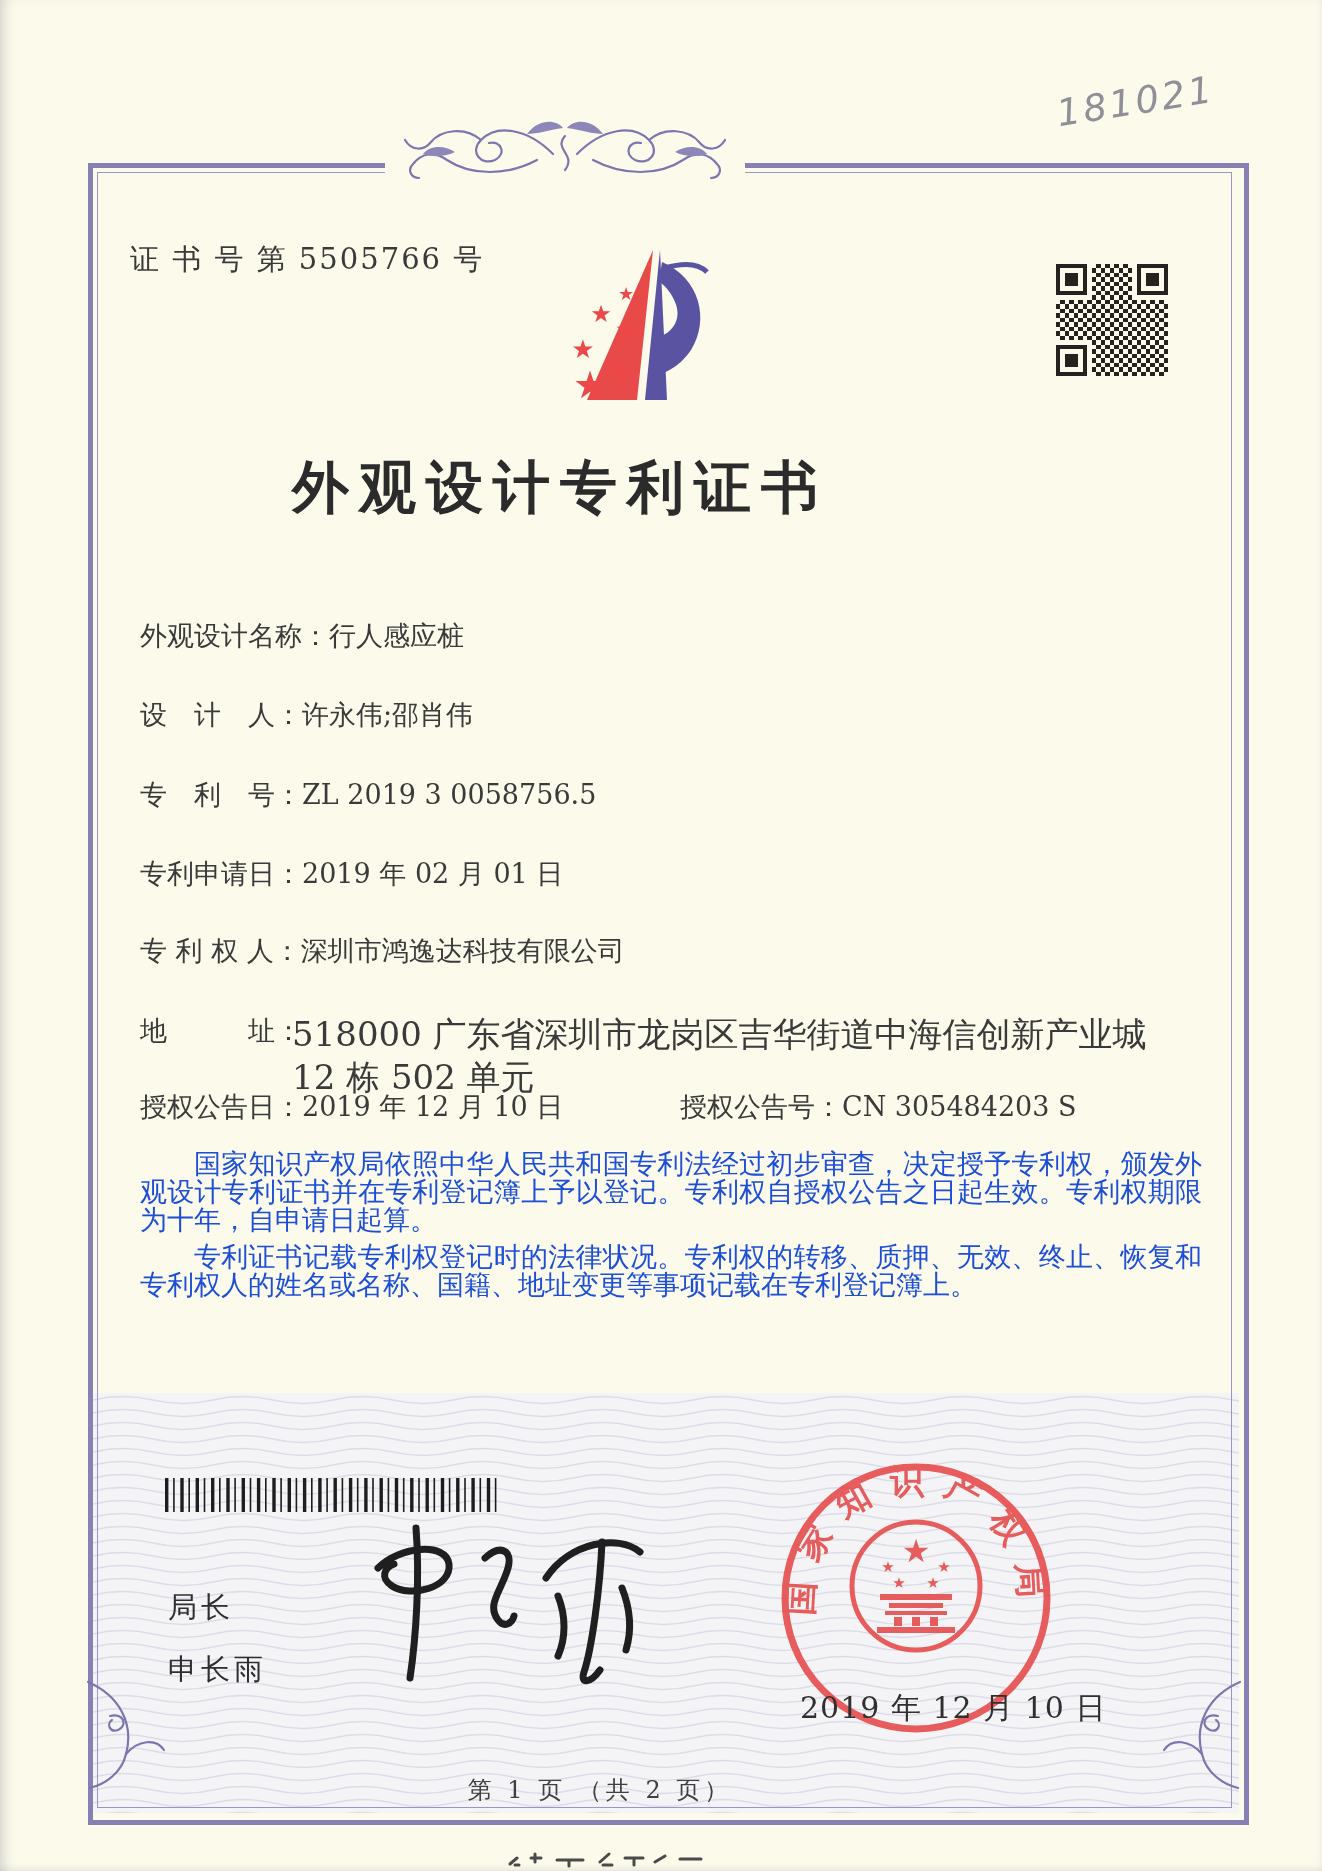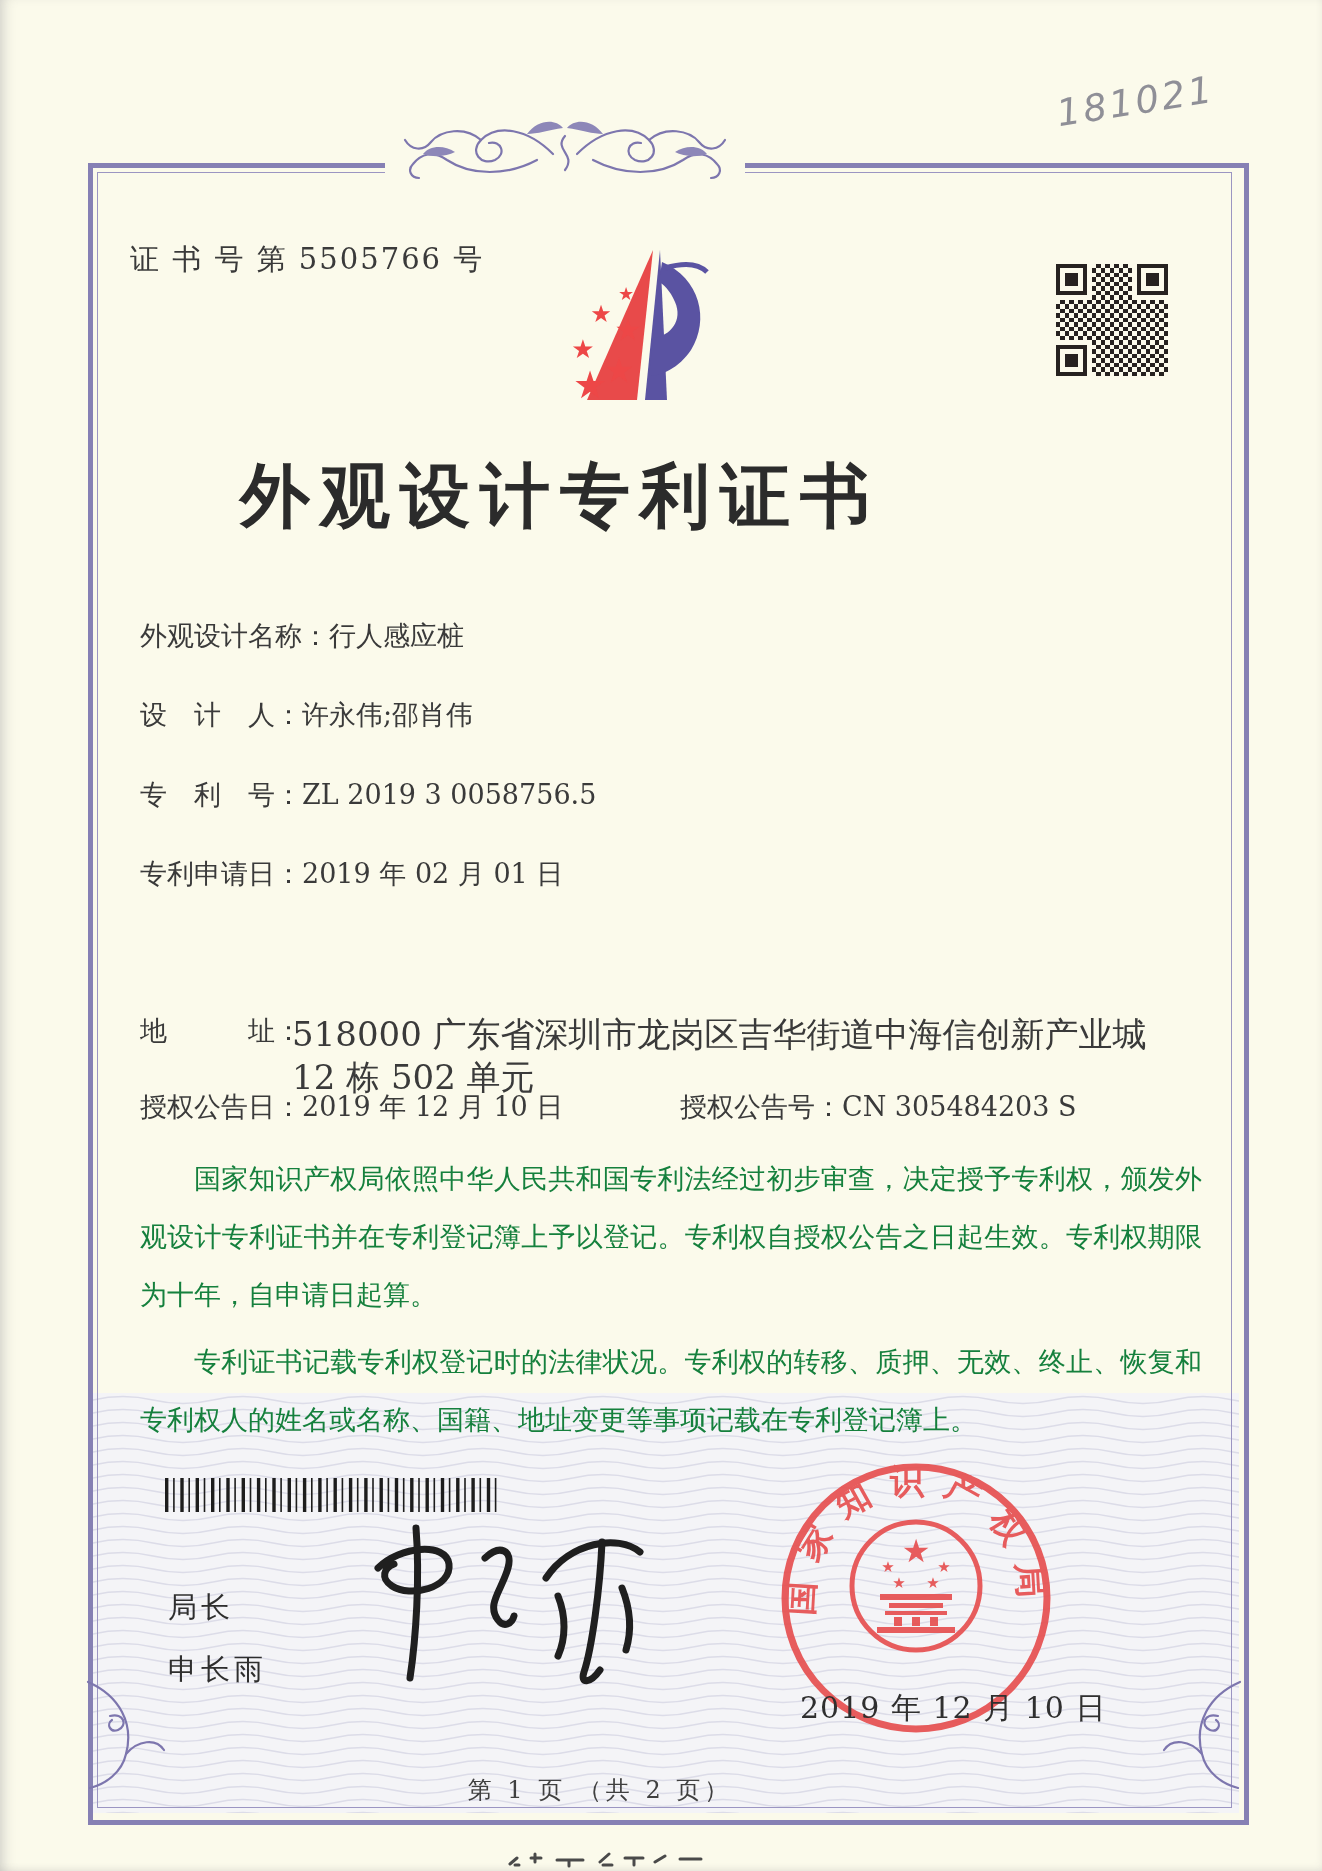--- a/index.html
+++ b/index.html
@@ -21,30 +21,30 @@
   .orn-top{left:385px; top:108px; width:360px; height:96px; background:#fbfaeb;}
   
   .hand-note{position:absolute; left:1056px; top:80px; width:160px; z-index:4;
     font-family:"DejaVu Sans","Liberation Sans",sans-serif; font-style:italic;
     font-size:37px; color:#8f8f97; transform:rotate(-9deg); letter-spacing:3px;}
   .cert-no{position:absolute; left:130px; top:240px; font-size:29px; letter-spacing:2px; color:#3a3a3a; z-index:4;}
   .logo{position:absolute; left:495px; top:200px; width:215px; height:210px; z-index:4;}
   .qr{position:absolute; left:1056px; top:264px; width:112px; height:112px; z-index:4;}
   .qr svg{width:100%; height:100%; shape-rendering:crispEdges;}
   .title{position:absolute; left:80px; top:450px; width:960px; text-align:center;
-    font-size:70px; font-weight:700; letter-spacing:10px; color:#2b2b2b; z-index:4;}
+    font-size:57px; font-weight:700; letter-spacing:10px; color:#2b2b2b; z-index:4;}
   
   .row{position:absolute; left:140px; font-size:27px; color:#3a3a3a; white-space:nowrap; z-index:4;}
   .row .lbl{display:inline-block; min-width:150px;}
   .addr-val{position:absolute; left:292px; top:1013px; width:885px; font-size:34px;
     line-height:43px; color:#3a3a3a; z-index:4; white-space:normal;}
   .grant2{position:absolute; left:680px; font-size:27px; color:#3a3a3a; white-space:nowrap; z-index:4;text-align:center;}
   
   .body-text{position:absolute; left:140px; top:1150px; width:1062px; z-index:4;
-    font-size:27px; line-height:58px; color:#15803d; text-align:justify;}
+    font-size:27px; line-height:28px; color:#1d4ed8; text-align:justify;}
   .body-text p{margin:0 0 9px 0; text-indent:2em;}
   
   .barcode{position:absolute; left:165px; top:1478px; width:338px; height:34px; z-index:4;}
   .barcode svg{width:100%; height:100%;}
   .barcode rect{fill:#1d1d1d;}
   .director{position:absolute; left:168px; z-index:4; font-size:29px; color:#2e2e2e; letter-spacing:4px;}
   .sig{position:absolute; left:350px; top:1516px; width:312px; height:190px; z-index:5;}
   .sig path{stroke:#1f1f1f; stroke-width:7; fill:none; stroke-linecap:round; stroke-linejoin:round;}
   .seal{position:absolute; left:776px; top:1458px; width:280px; height:280px; z-index:4; opacity:.92;}
   .seal .red{fill:#e65050;}
@@ -364,20 +364,23 @@
   </div>
   <div class="row" style="top:697px;">
     <span class="lbl">设　计　人：</span><span>许永伟;邵肖伟</span>
   </div>
   <div class="row" style="top:777px;">
     <span class="lbl">专　利　号：</span><span>ZL 2019 3 0058756.5</span>
   </div>
   <div class="row" style="top:856px;">
     <span class="lbl">专利申请日：</span><span>2019 年 02 月 01 日</span>
   </div>
+  <div class="row" style="top:933px;">
+    <span class="lbl">专 利 权 人：</span><span>深圳市鸿逸达科技有限公司</span>
+  </div>
   <div class="row" style="top:1013px;">
     <span class="lbl">地　　　址：</span>
   </div>
   <div class="addr-val">518000 广东省深圳市龙岗区吉华街道中海信创新产业城 12 栋 502 单元</div>
   <div class="row" style="top:1089px;">
     <span class="lbl">授权公告日：</span><span>2019 年 12 月 10 日</span>
   </div>
   <div class="grant2" style="top:1089px;">
     <span>授权公告号：</span><span>CN 305484203 S</span>
   </div>

